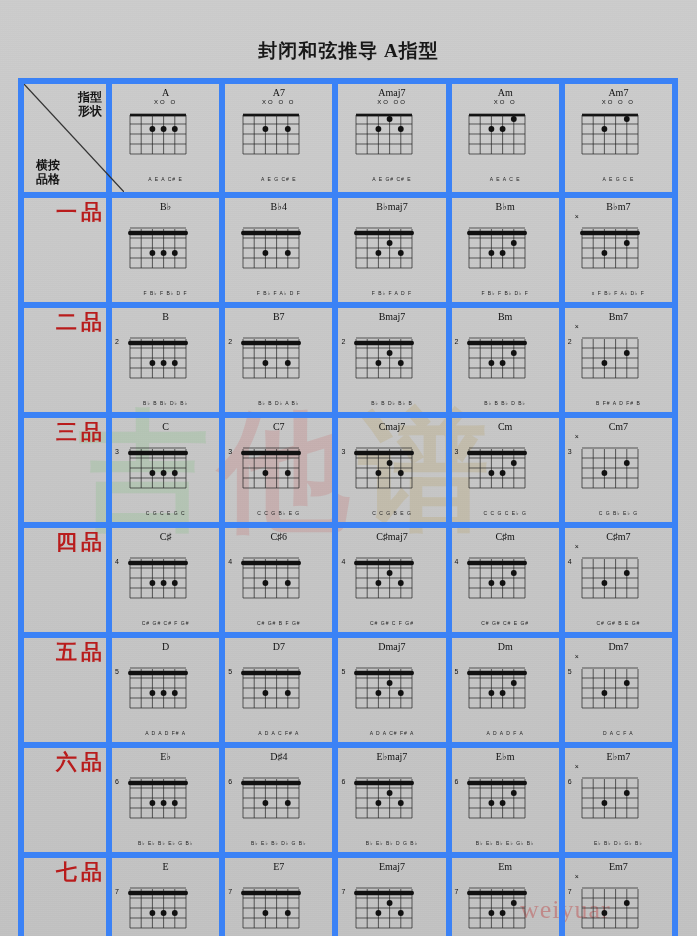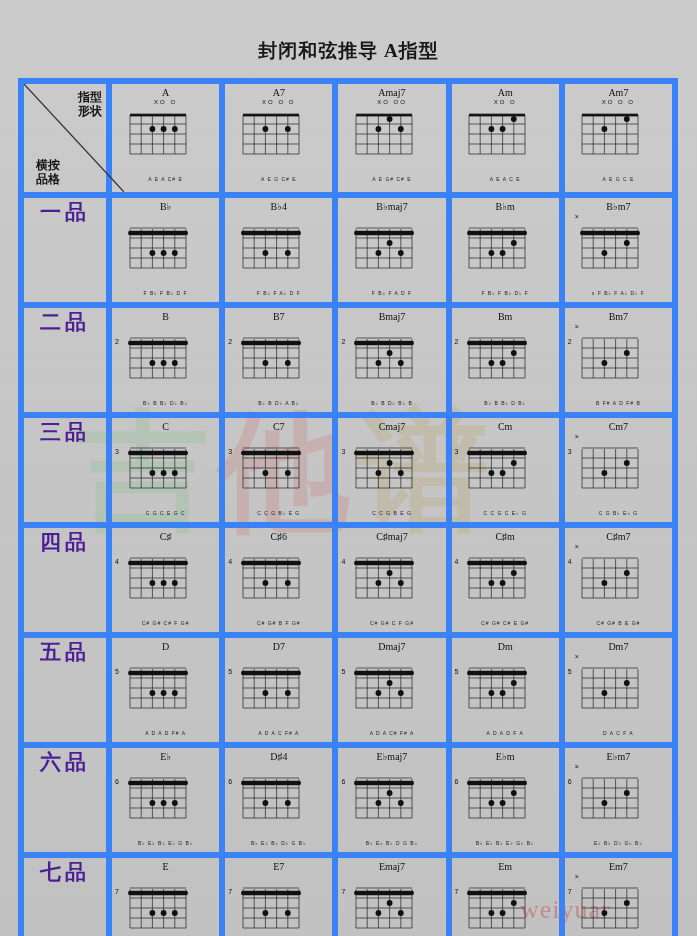--- a/index.html
+++ b/index.html
@@ -52,27 +52,27 @@
     border-collapse:collapse;
     background:transparent;
   }
   table.grid td{
     border:6px solid #3b82f6;
     padding:0;
     vertical-align:top;
   }
   td.rowhead{
     width:100px;
-    text-align:center;
+    text-align:right;
     vertical-align:middle;
     font-family:Liberation Sans, sans-serif;
     font-size:21px;
     font-weight:bold;
     letter-spacing:4px;
-    color:#4c1d95;
+    color:#b91c1c;
   }
   td.corner{
     width:100px;height:108px;position:relative;
   }
   .corner-line{
     position:absolute;left:0;top:0;width:100%;height:100%;
   }
   .corner-line svg{display:block;}
   .corner-a{
     position:absolute;right:4px;top:6px;

